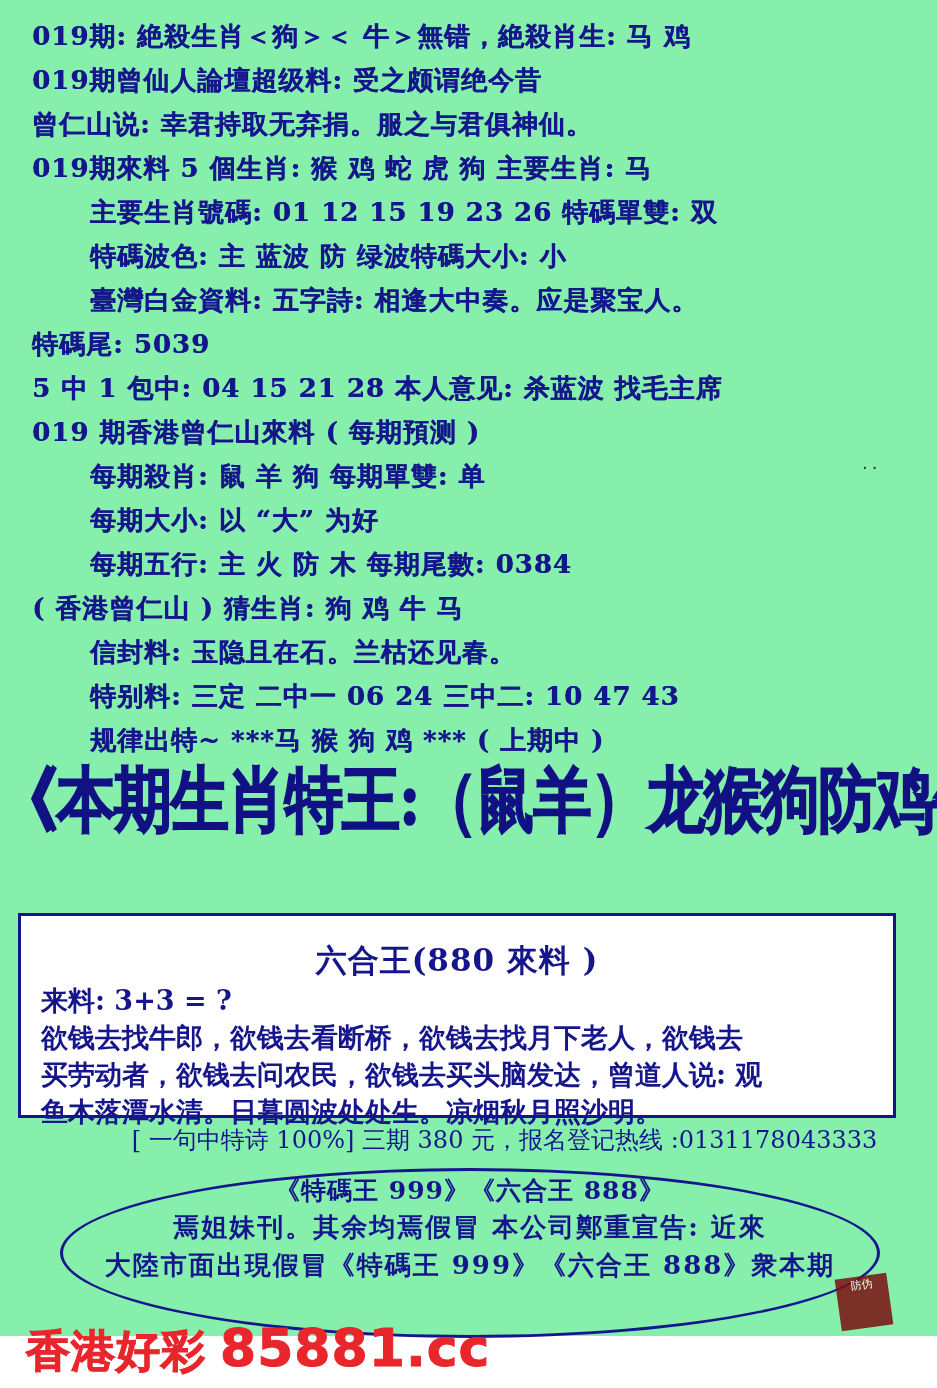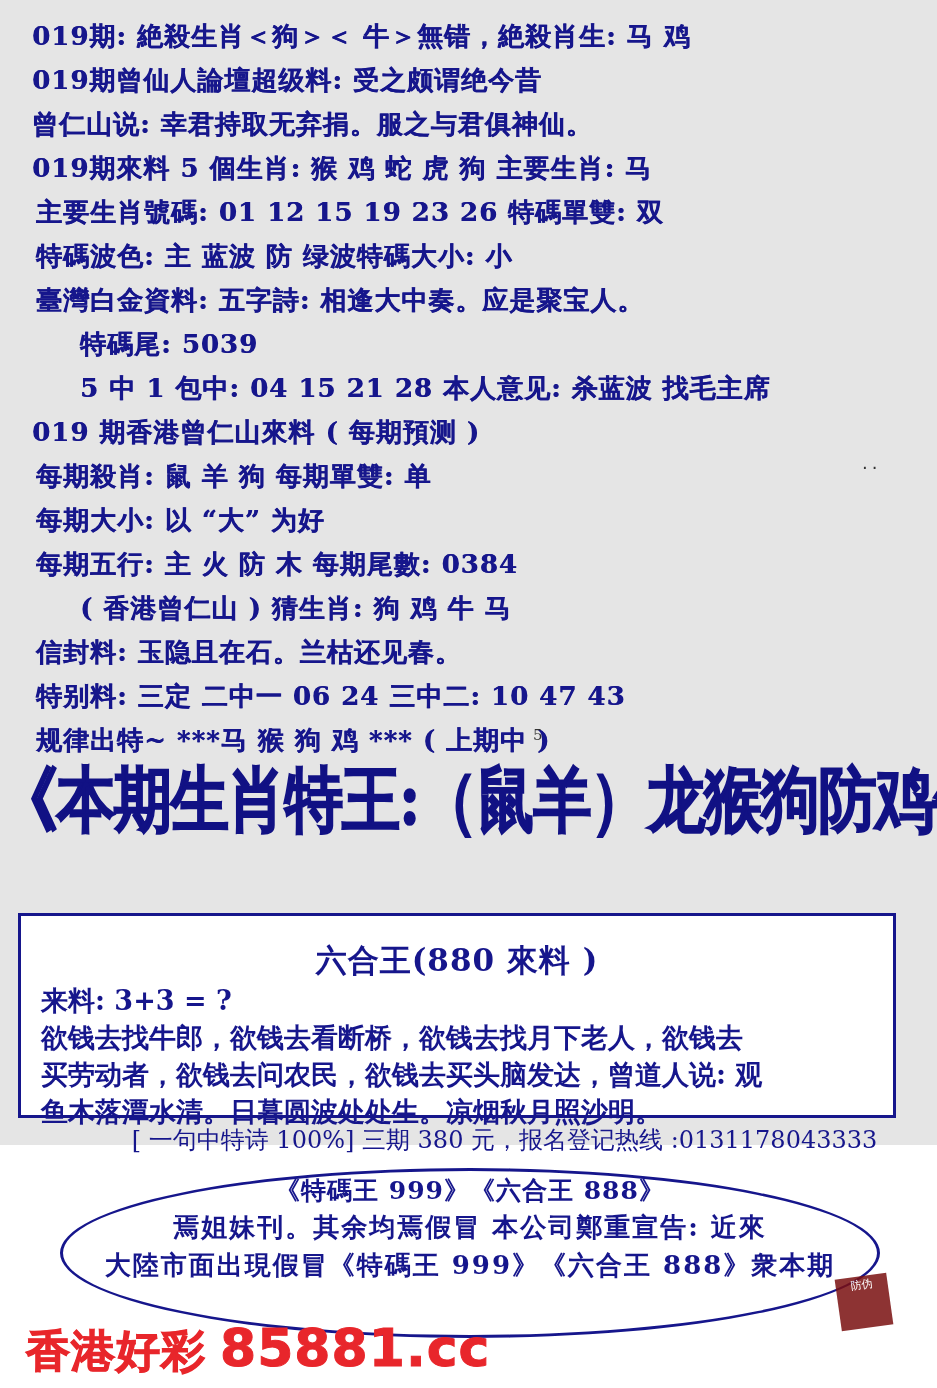--- a/index.html
+++ b/index.html
@@ -11,43 +11,43 @@
     width: 937px;
     height: 1388px;
     position: relative;
     font-family: "DejaVu Sans", sans-serif;
     color: #1a1a6e;
     overflow: hidden;
   }
   .page {
     position: relative;
     width: 937px;
-    height: 1145px;
-    background: #e5e5e5;
+    height: 1336px;
+    background: #86efac;
     text-decoration: underline;
   }
   .lines {
     position: absolute;
     top: 14px;
     left: 0;
     width: 937px;
   }
   .ln {
     color: #16168c;
     font-family: "DejaVu Serif", serif;
     font-weight: 700;
     font-size: 26px;
     line-height: 44px;
     white-space: nowrap;
     letter-spacing: 1px;
     padding-left: 32px;
     text-shadow: 0.5px 0 0 #16168c;
   }
-  .ln.indent { padding-left: 36px; }
-  .ln.indent2 { padding-left: 80px; }
+  .ln.indent { padding-left: 90px; }
+  .ln.indent2 { padding-left: 32px; }
 
   .sep-num {
     position: absolute;
     left: 533px;
     top: 726px;
     font-size: 15px;
     color: #333;
     font-family: "DejaVu Serif", serif;
   }
   .dots {

